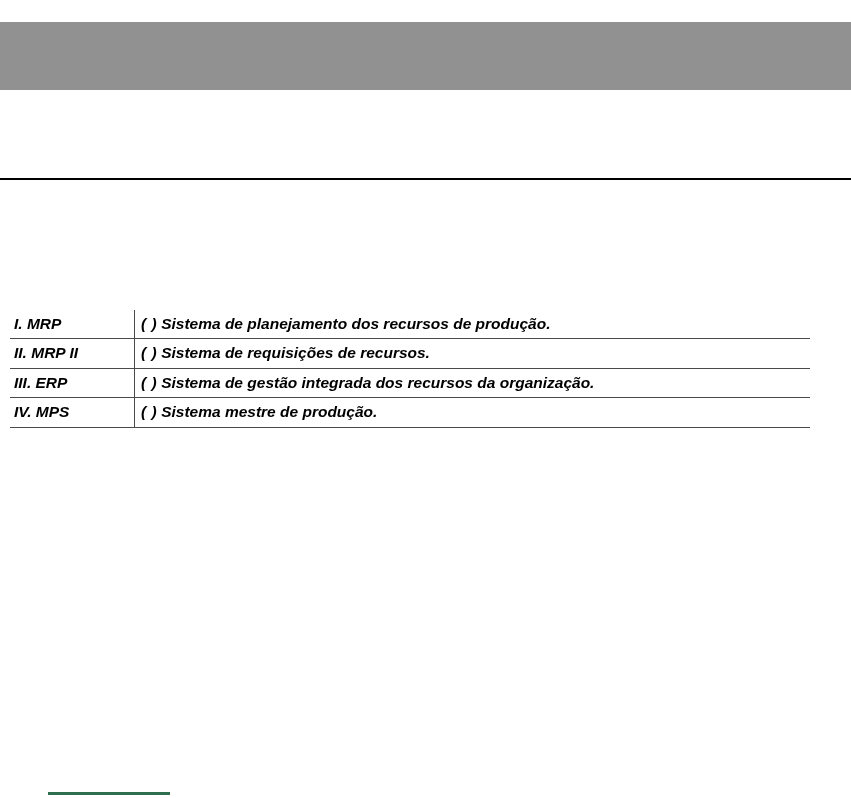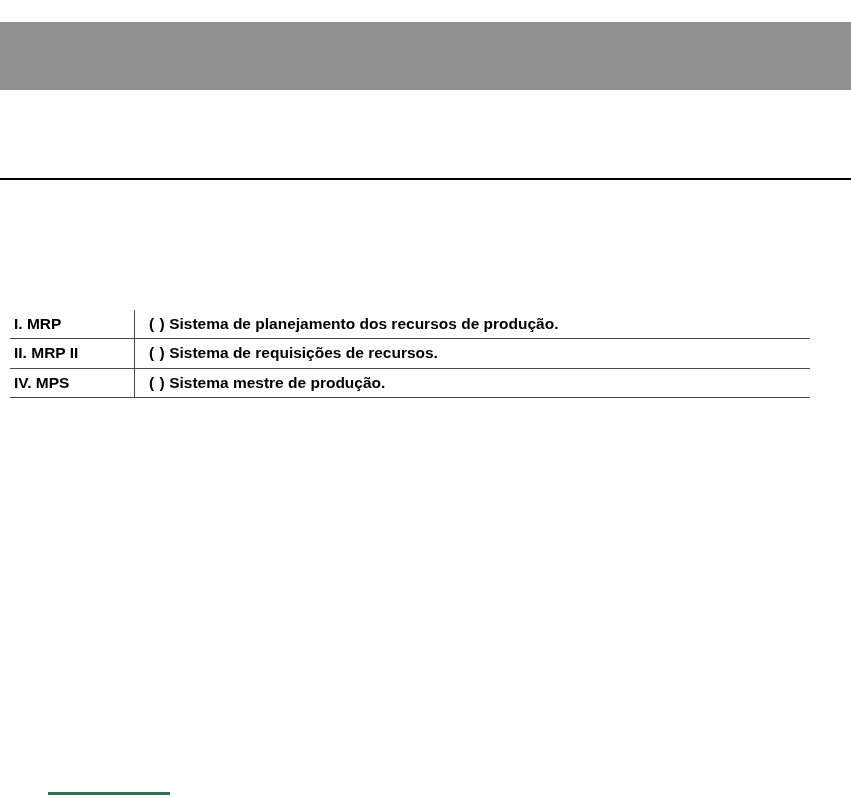--- a/index.html
+++ b/index.html
@@ -12,20 +12,21 @@
     height: 798px;
     font-family: "Liberation Sans", sans-serif;
     color: #000000;
     position: relative;
     overflow: hidden;
   }
   .page {
     position: relative;
     width: 800px;
     height: 798px;
+    font-style: italic;
   }
   
   .top-banner {
     position: absolute;
     left: 0;
     top: 22px;
     width: 851px;
     height: 68px;
     background: #919191;
   }
@@ -59,21 +60,21 @@
     vertical-align: middle;
     white-space: nowrap;
   }
   .match-table td.item-cell {
     width: 118px;
     font-weight: bold;
     padding-left: 4px;
     border-right: 1px solid #4a4a4a;
   }
   .match-table td.desc-cell {
-    padding-left: 14px;
+    padding-left: 6px;
     font-weight: bold;
   }
   .paren {
     letter-spacing: 0.5px;
     padding-right: 4px;
   }
   
   .bottom-mark {
     position: absolute;
     left: 48px;
@@ -96,20 +97,24 @@
     <tbody>
       <tr>
         <td class="item-cell">I. MRP</td>
         <td class="desc-cell"><span class="paren">(   )</span><span>Sistema de planejamento dos recursos de produção.</span></td>
       </tr>
       <tr>
         <td class="item-cell">II. MRP II</td>
         <td class="desc-cell"><span class="paren">(   )</span><span>Sistema de requisições de recursos.</span></td>
       </tr>
       <tr>
+        <td class="item-cell">III. ERP</td>
+        <td class="desc-cell"><span class="paren">(   )</span><span>Sistema de gestão integrada dos recursos da organização.</span></td>
+      </tr>
+      <tr>
         <td class="item-cell">IV. MPS</td>
         <td class="desc-cell"><span class="paren">(   )</span><span>Sistema mestre de produção.</span></td>
       </tr>
     </tbody>
   </table>
 
   <div class="bottom-mark"></div>
 
 </div>
 

